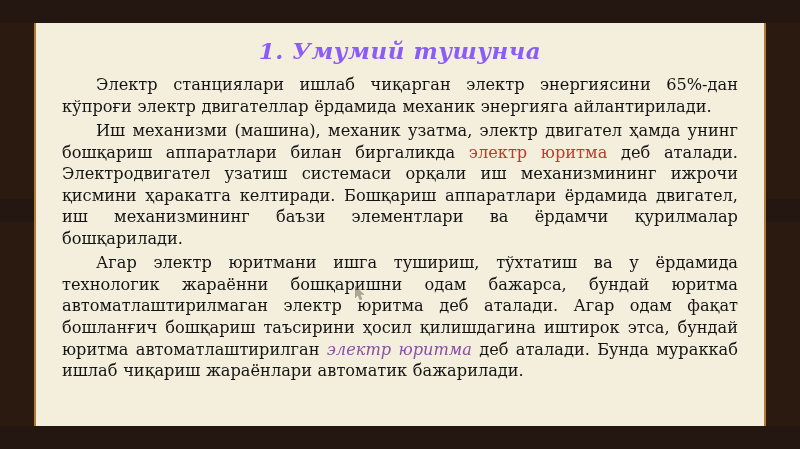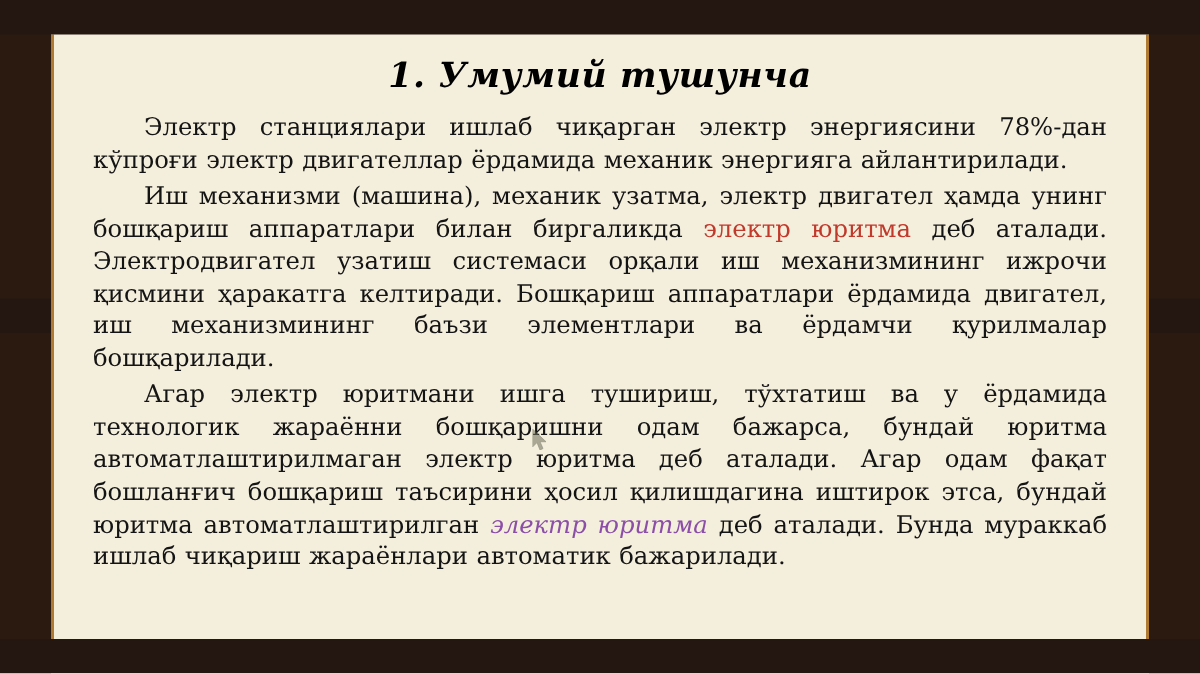--- a/index.html
+++ b/index.html
@@ -68,21 +68,21 @@
     box-sizing: border-box;
     padding: 14px 26px 10px 26px;
   }
 
   .doc-title {
     text-align: center;
     font-family: "DejaVu Serif", serif;
     font-style: italic;
     font-weight: bold;
     font-size: 23px;
-    color: #000000;
+    color: #8b5cf6;
     letter-spacing: 0.5px;
     margin: 0 0 10px 0;
   }
 
   .para {
     font-family: "DejaVu Serif", serif;
     font-size: 16.2px;
     line-height: 1.33;
     color: #141414;
     text-align: justify;
@@ -122,21 +122,21 @@
 
   <div class="stripe top"></div>
   <div class="stripe bottom"></div>
   <div class="stripe mid-left"></div>
   <div class="stripe mid-right"></div>
 
   <div class="content-frame">
 
     <h1 class="doc-title">1. Умумий тушунча</h1>
 
-    <p class="para" id="p1"><span>Электр станциялари ишлаб чиқарган электр энергиясини 78%-дан кўпроғи электр двигателлар ёрдамида механик энергияга айлантирилади.</span></p>
+    <p class="para" id="p1"><span>Электр станциялари ишлаб чиқарган электр энергиясини 65%-дан кўпроғи электр двигателлар ёрдамида механик энергияга айлантирилади.</span></p>
     <p class="para" id="p2"><span>Иш механизми (машина), механик узатма, электр двигател ҳамда унинг бошқариш аппаратлари билан биргаликда </span><span class="hl-red">электр юритма</span><span> деб аталади. Электродвигател узатиш системаси орқали иш механизмининг ижрочи қисмини ҳаракатга келтиради. Бошқариш аппаратлари ёрдамида двигател, иш механизмининг баъзи элементлари ва ёрдамчи қурилмалар бошқарилади.</span></p>
     <p class="para" id="p3"><span>Агар электр юритмани ишга тушириш, тўхтатиш ва у ёрдамида технологик жараённи бошқаришни одам бажарса, бундай юритма автоматлаштирилмаган электр юритма деб аталади. Агар одам фақат бошланғич бошқариш таъсирини ҳосил қилишдагина иштирок этса, бундай юритма автоматлаштирилган </span><span class="hl-purple">электр юритма</span><span> деб аталади. Бунда мураккаб ишлаб чиқариш жараёнлари автоматик бажарилади.</span></p>
 
   </div>
 
   <div class="cursor-artifact">
     <svg width="10" height="14" viewBox="0 0 10 14">
       <path d="M0 0 L0 12 L3 9 L5 14 L7 13 L5 8.5 L9 8.5 Z" fill="#6f6f5a" stroke="#4d4d40" stroke-width="0.5"></path>
     </svg>
   </div>

